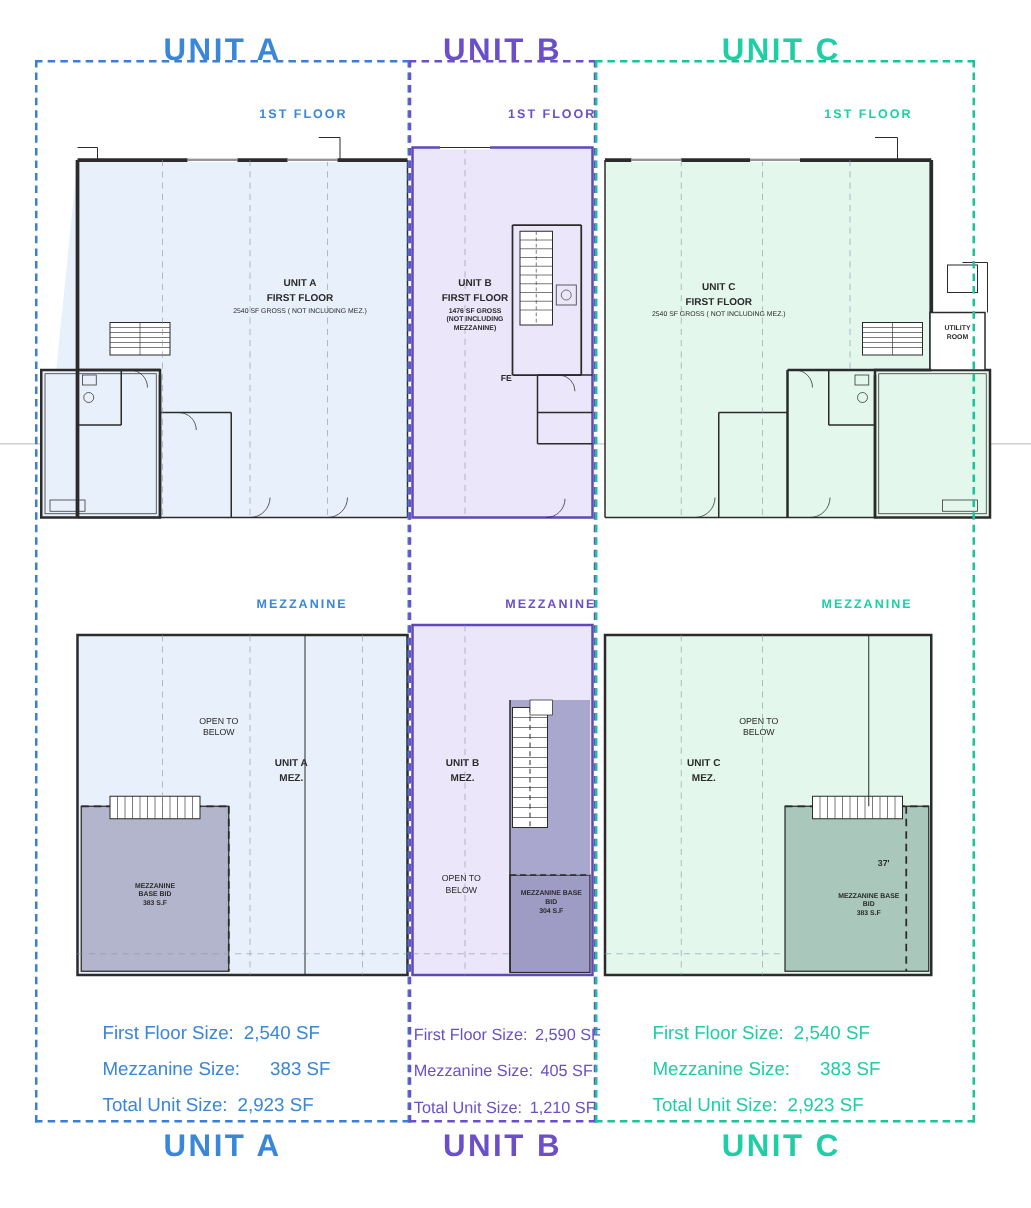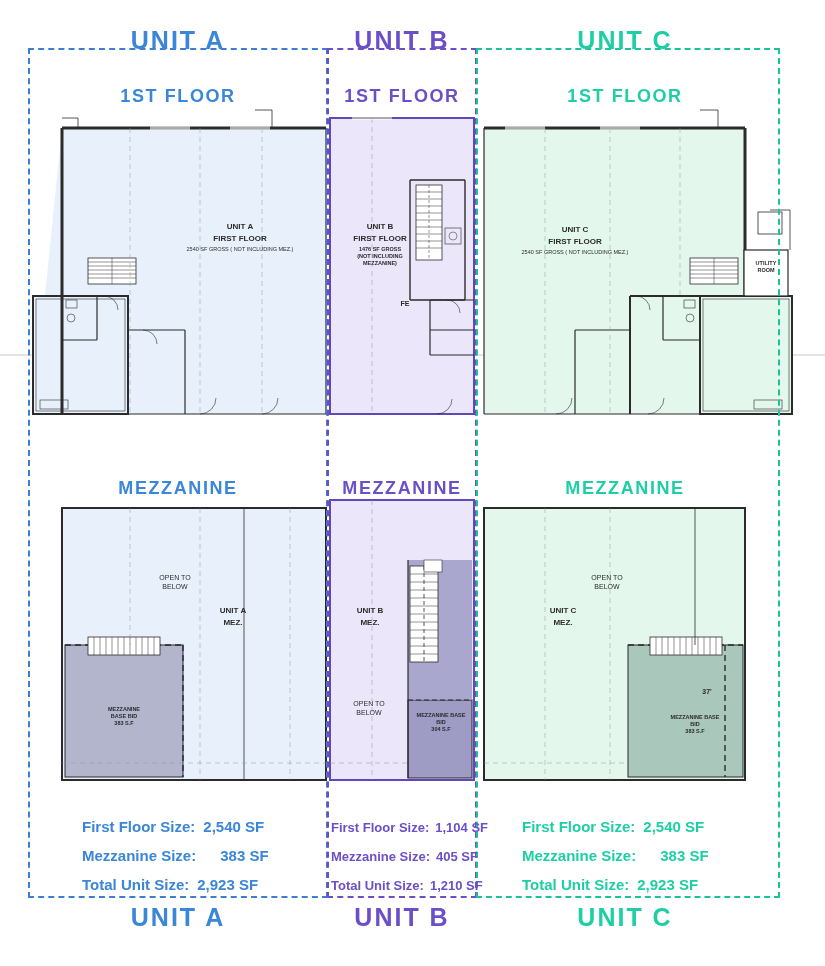--- a/index.html
+++ b/index.html
@@ -51,41 +51,41 @@
     font-family: "Liberation Sans", sans-serif;
   }
   .t-a { left: 78px; width: 200px; color: #3a86d8; }
   .t-b { left: 327px; width: 150px; color: #6b4fc8; }
   .t-c { left: 520px; width: 210px; color: #1ecfa6; }
   .top-title { top: 26px; }
   .bottom-title { top: 903px; }
 
   .floor-label {
     position: absolute;
-    font-size: 18px;
+    font-size: 10px;
     font-weight: bold;
     letter-spacing: 1.6px;
-    text-align: center;
+    text-align: right;
   }
   .fl-a { left: 78px; width: 200px; color: #3a86d8; }
   .fl-b { left: 327px; width: 150px; color: #6b4fc8; }
   .fl-c { left: 520px; width: 210px; color: #1ecfa6; }
   .fl-first { top: 86px; }
   .fl-mez { top: 478px; }
 
   
   .plan-svg {
     position: absolute;
     left: 0; top: 0;
   }
 
   
   .stats {
     position: absolute;
-    font-weight: bold;
+    font-weight: normal;
   }
   .stats .row {
     display: flex;
     white-space: nowrap;
     margin-bottom: 12px;
   }
   .stats .lbl { }
   .stats .val { margin-left: 6px; }
 
   .stats-a {
@@ -417,21 +417,21 @@
     </div>
     <div class="row">
       <span class="lbl">Total Unit Size:</span>
       <span class="val">2,923 SF</span>
     </div>
   </div>
 
   <div class="stats stats-b">
     <div class="row">
       <span class="lbl">First Floor Size:</span>
-      <span class="val">1,104 SF</span>
+      <span class="val">2,590 SF</span>
     </div>
     <div class="row">
       <span class="lbl">Mezzanine Size:</span>
       <span class="val">405 SF</span>
     </div>
     <div class="row">
       <span class="lbl">Total Unit Size:</span>
       <span class="val">1,210 SF</span>
     </div>
   </div>

